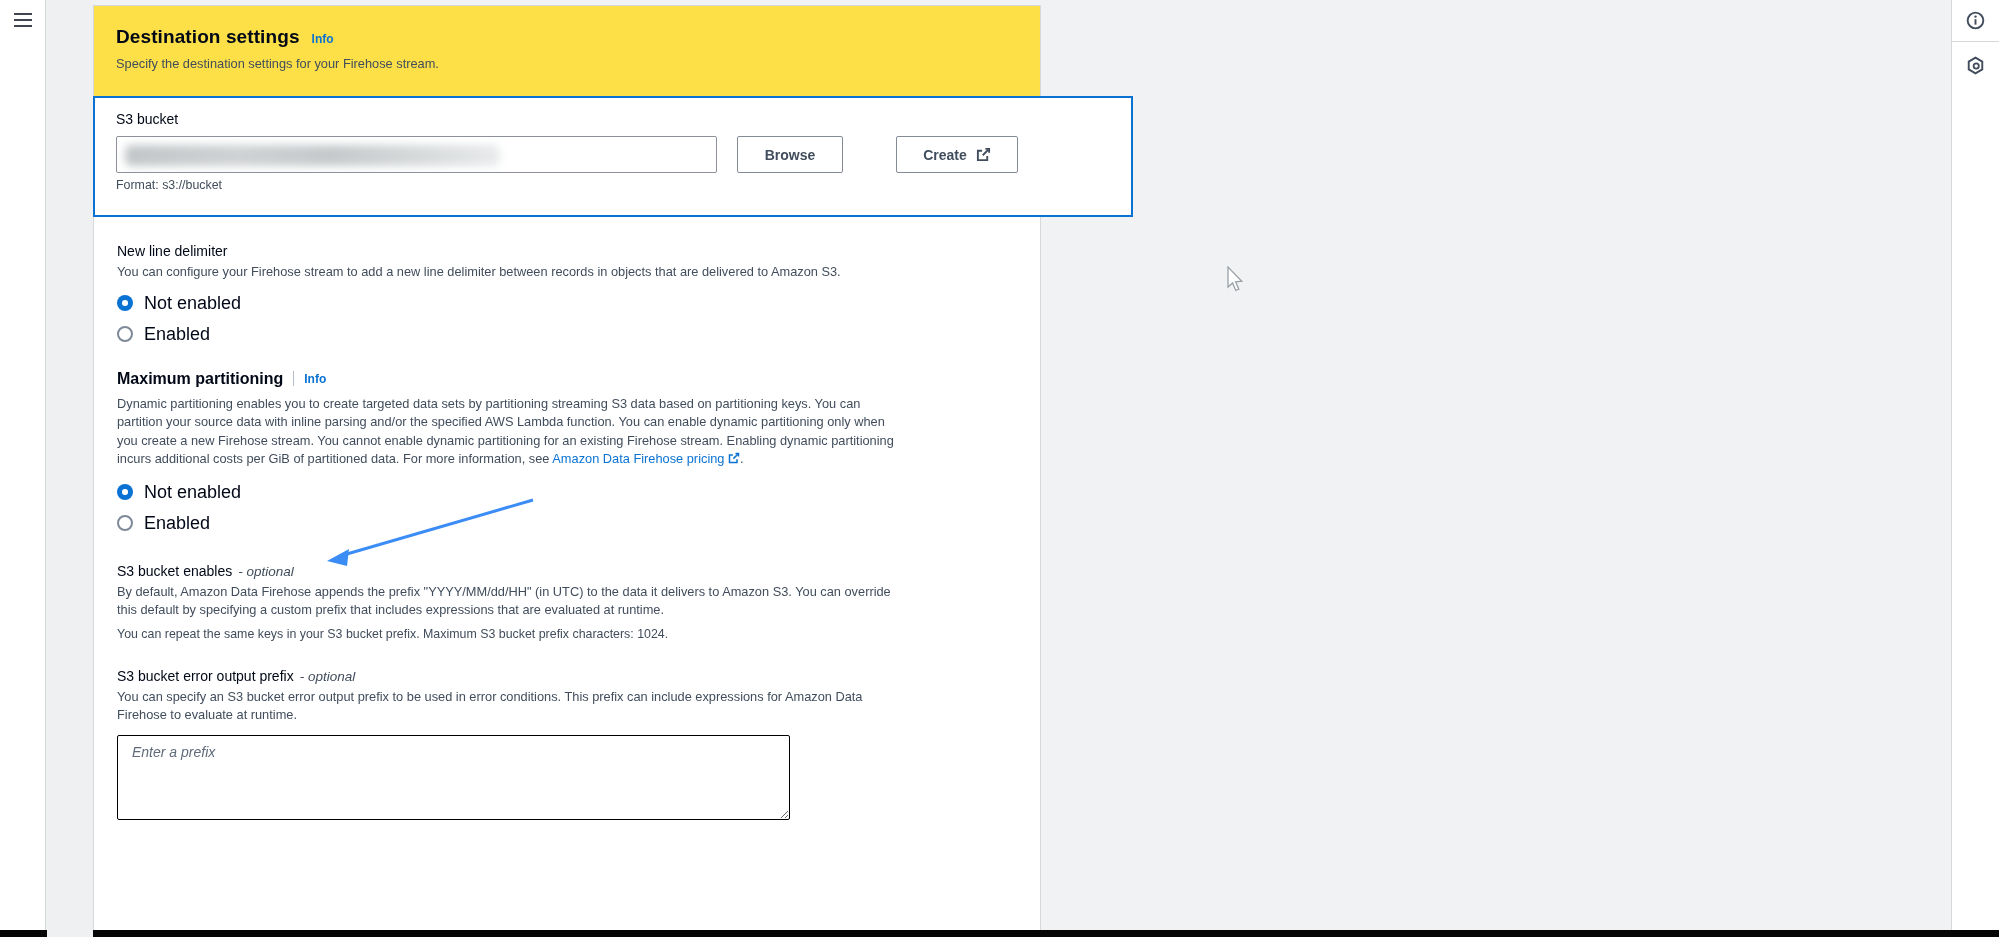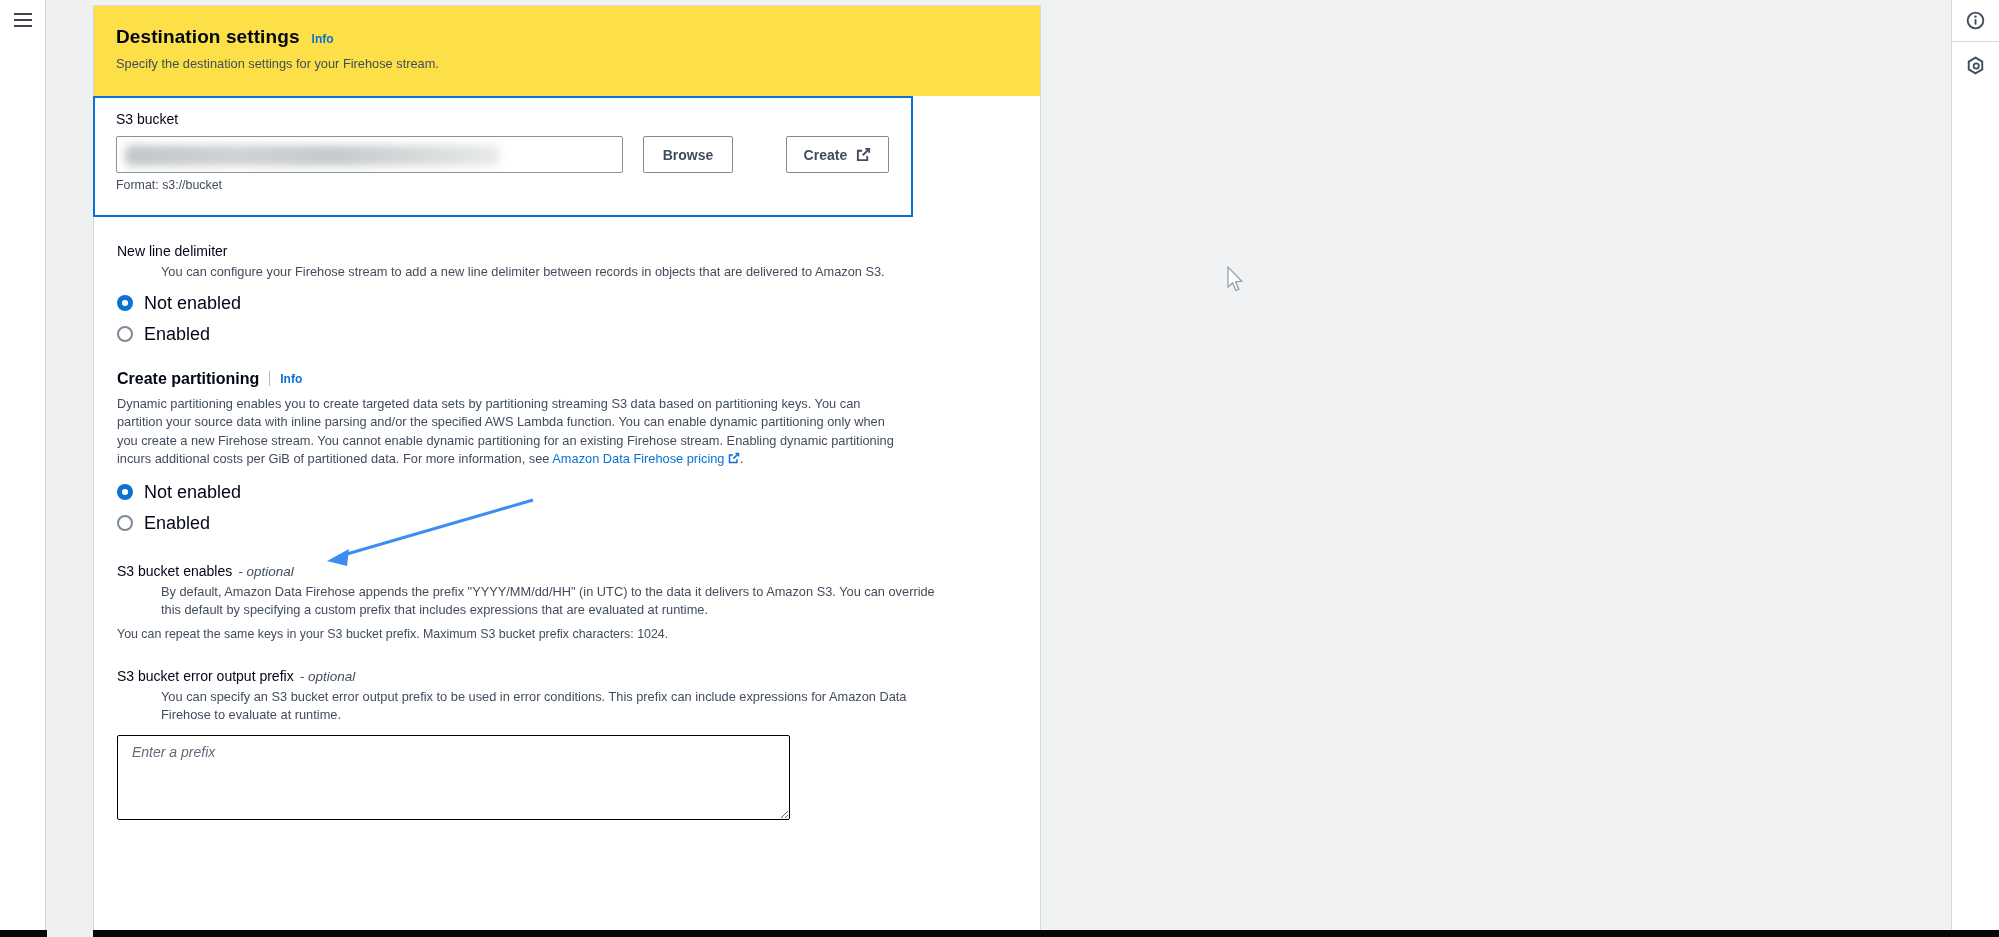--- a/index.html
+++ b/index.html
@@ -30,40 +30,40 @@
   .card { position:absolute; left:93px; top:5px; width:948px; height:932px; background:#ffffff;
           border:1px solid #d5d9d9; border-bottom:none; z-index:1; }
 
   .card-header { height:90px; background:#fde047; padding:20px 24px 0 22px; }
   .title-row { display:flex; align-items:baseline; gap:12px; }
   .section-title { font-size:19px; font-weight:700; color:#000716; letter-spacing:.1px; }
   .info-link { font-size:12px; font-weight:700; color:#0972d3; cursor:pointer; }
   .section-subtitle { margin-top:8px; font-size:12.8px; color:#414d5c; }
 
   
-  .focus-box { margin:0 -1px; width:820px; height:121px; background:#ffffff;
+  .focus-box { margin:0 -1px; width:1040px; height:121px; background:#ffffff;
                border:2px solid #0972d3; padding:13px 22px 0 21px; }
   .field-label { font-size:14px; color:#000716; }
   .bucket-row { display:flex; align-items:center; margin-top:9px; }
   .text-input { position:relative; width:601px; height:37px; background:#fff;
                 border:1px solid #8c919a; border-radius:2px; overflow:hidden; }
   .redacted-blob { position:absolute; left:8px; top:8px; width:375px; height:21px; border-radius:6px;
                    background:linear-gradient(90deg,#c2c6c8 0%,#cfd2d4 30%,#c5c9cb 55%,#d8dbdc 80%,#e9ebec 100%);
                    filter:blur(4px); }
   .btn { height:37px; border:1px solid #848b94; border-radius:2px; background:#fff;
          display:inline-flex; align-items:center; justify-content:center; gap:9px;
          font-size:14px; font-weight:700; color:#414d5c; cursor:pointer; }
   .btn-browse { width:106px; margin-left:20px; }
   .btn-create { width:122px; margin-left:53px; }
   .hint-text { font-size:12.4px; color:#414d5c; margin-top:5px; }
 
   .card-body { padding:26px 24px 0 23px; }
   .desc { font-size:12.8px; color:#414d5c; line-height:18.5px; }
   .pre { white-space:pre-line; }
-  .mt4{margin-top:4px;margin-left:44px;} 
+  .mt4{margin-top:4px;} 
 
   .radio-group { margin-top:13px; }
   .radio-row { display:flex; align-items:center; gap:11px; height:17px; margin-bottom:14px; cursor:pointer; }
   .radio { width:16px; height:16px; border-radius:50%; flex:0 0 16px; }
   .radio.on { background:#0972d3; position:relative; }
   .radio.on::after { content:""; position:absolute; left:5.2px; top:5.2px; width:5.6px; height:5.6px;
                      border-radius:50%; background:#fff; }
   .radio.off { background:#fff; border:2px solid #7d8998; }
   .radio-label { font-size:18px; color:#000716; }
 
@@ -150,21 +150,21 @@
           <span class="radio-label">Not enabled</span>
         </div>
         <div class="radio-row">
           <span class="radio off"></span>
           <span class="radio-label">Enabled</span>
         </div>
       </div>
 
       
       <div class="dp-header">
-        <span class="dp-title">Create partitioning</span>
+        <span class="dp-title">Maximum partitioning</span>
         <span class="v-divider"></span>
         <span class="info-link">Info</span>
       </div>
       <div class="desc para">
         <div class="pre">Dynamic partitioning enables you to create targeted data sets by partitioning streaming S3 data based on partitioning keys. You can
 partition your source data with inline parsing and/or the specified AWS Lambda function. You can enable dynamic partitioning only when
 you create a new Firehose stream. You cannot enable dynamic partitioning for an existing Firehose stream. Enabling dynamic partitioning</div>
         <div>
           <span>incurs additional costs per GiB of partitioned data. For more information, see </span><span class="inline-link">Amazon Data Firehose pricing</span>
           <svg width="12" height="12" viewBox="0 0 16 16" fill="none" stroke="#0972d3" stroke-width="2" style="vertical-align:-1px">

